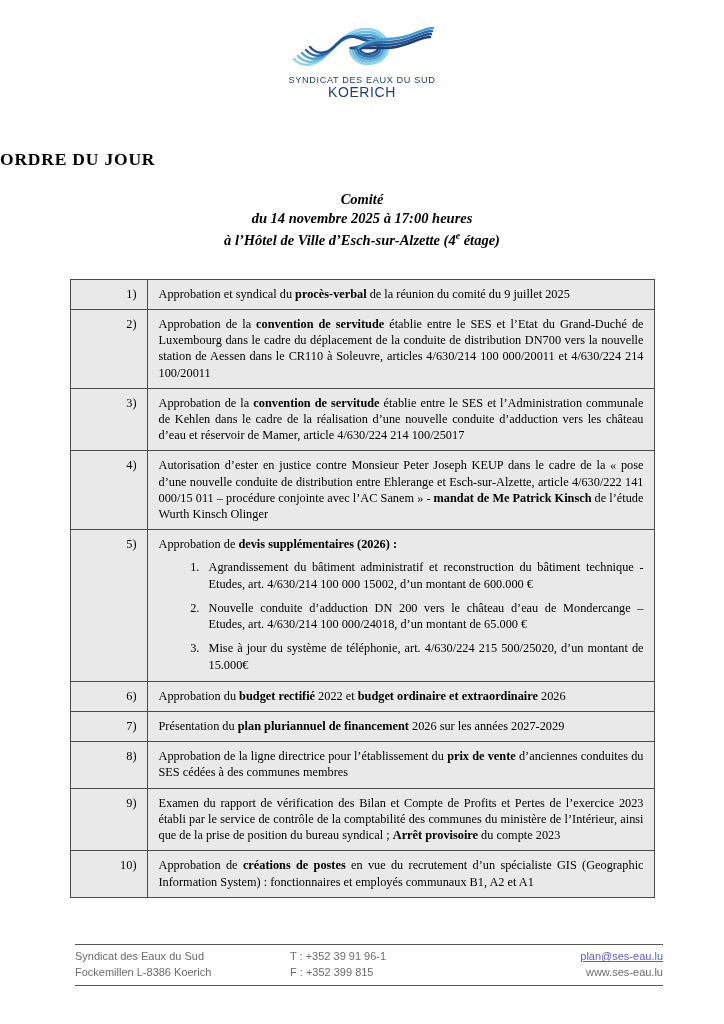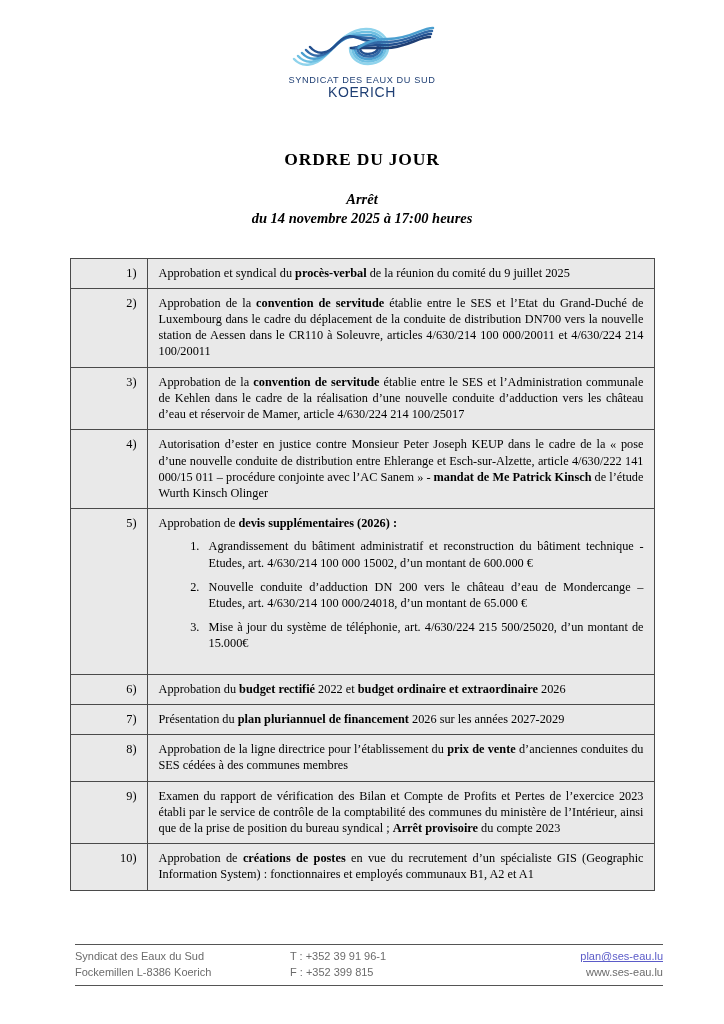--- a/index.html
+++ b/index.html
@@ -35,21 +35,20 @@
     text-align: center;
     line-height: 1.12;
     letter-spacing: 0.6px;
     margin-top: 3px;
   }
   .logo-text .l1 { font-size: 9.2px; display:block; }
   .logo-text .l2 { font-size: 14px; display:block; }
 
   
   .doc-title {
-    text-align: center;
     font-size: 17.5px;
     font-weight: bold;
     letter-spacing: 0.8px;
     margin-top: 48px;
   }
   .subtitle {
     text-align: center;
     font-style: italic;
     font-weight: bold;
     font-size: 14.5px;
@@ -92,21 +91,21 @@
   ol.subitems {
     margin: 7px 0 1px 0;
     padding-left: 44px;
     list-style-position: outside;
   }
   ol.subitems li {
     margin-bottom: 8px;
     text-align: justify;
     padding-left: 6px;
   }
-  ol.subitems li:last-child { margin-bottom: 15px; }
+  ol.subitems li:last-child { margin-bottom: 1px; }
   b { font-weight: bold; }
 
   
   .footer {
     position: absolute;
     left: 75px;
     right: 61px;
     bottom: 38px;
     font-family: "Liberation Sans", "DejaVu Sans", sans-serif;
     color: #6b6b6b;
@@ -153,22 +152,23 @@
   </svg>
   <div class="logo-text">
     <span class="l1">SYNDICAT DES EAUX DU SUD</span>
     <span class="l2">KOERICH</span>
   </div>
 </div>
 
 <div class="doc-title">ORDRE DU JOUR</div>
 
 <div class="subtitle">
-  <span class="sline">Arrêt</span>
+  <span class="sline">Comité</span>
   <span class="sline">du 14 novembre 2025 à 17:00 heures</span>
+  <span class="sline"><span>à l’Hôtel de Ville d’Esch-sur-Alzette (4</span><sup>e</sup><span> étage)</span></span>
 </div>
 
 <div class="agenda-wrap">
   <table class="agenda">
     <tbody id="agenda-body">
         <tr>
           <td class="num">1)</td>
           <td class="body">
             <p class="lead"><span>Approbation et syndical du </span><b>procès-verbal</b><span> de la réunion du comité du 9 juillet 2025</span></p>
           </td>

